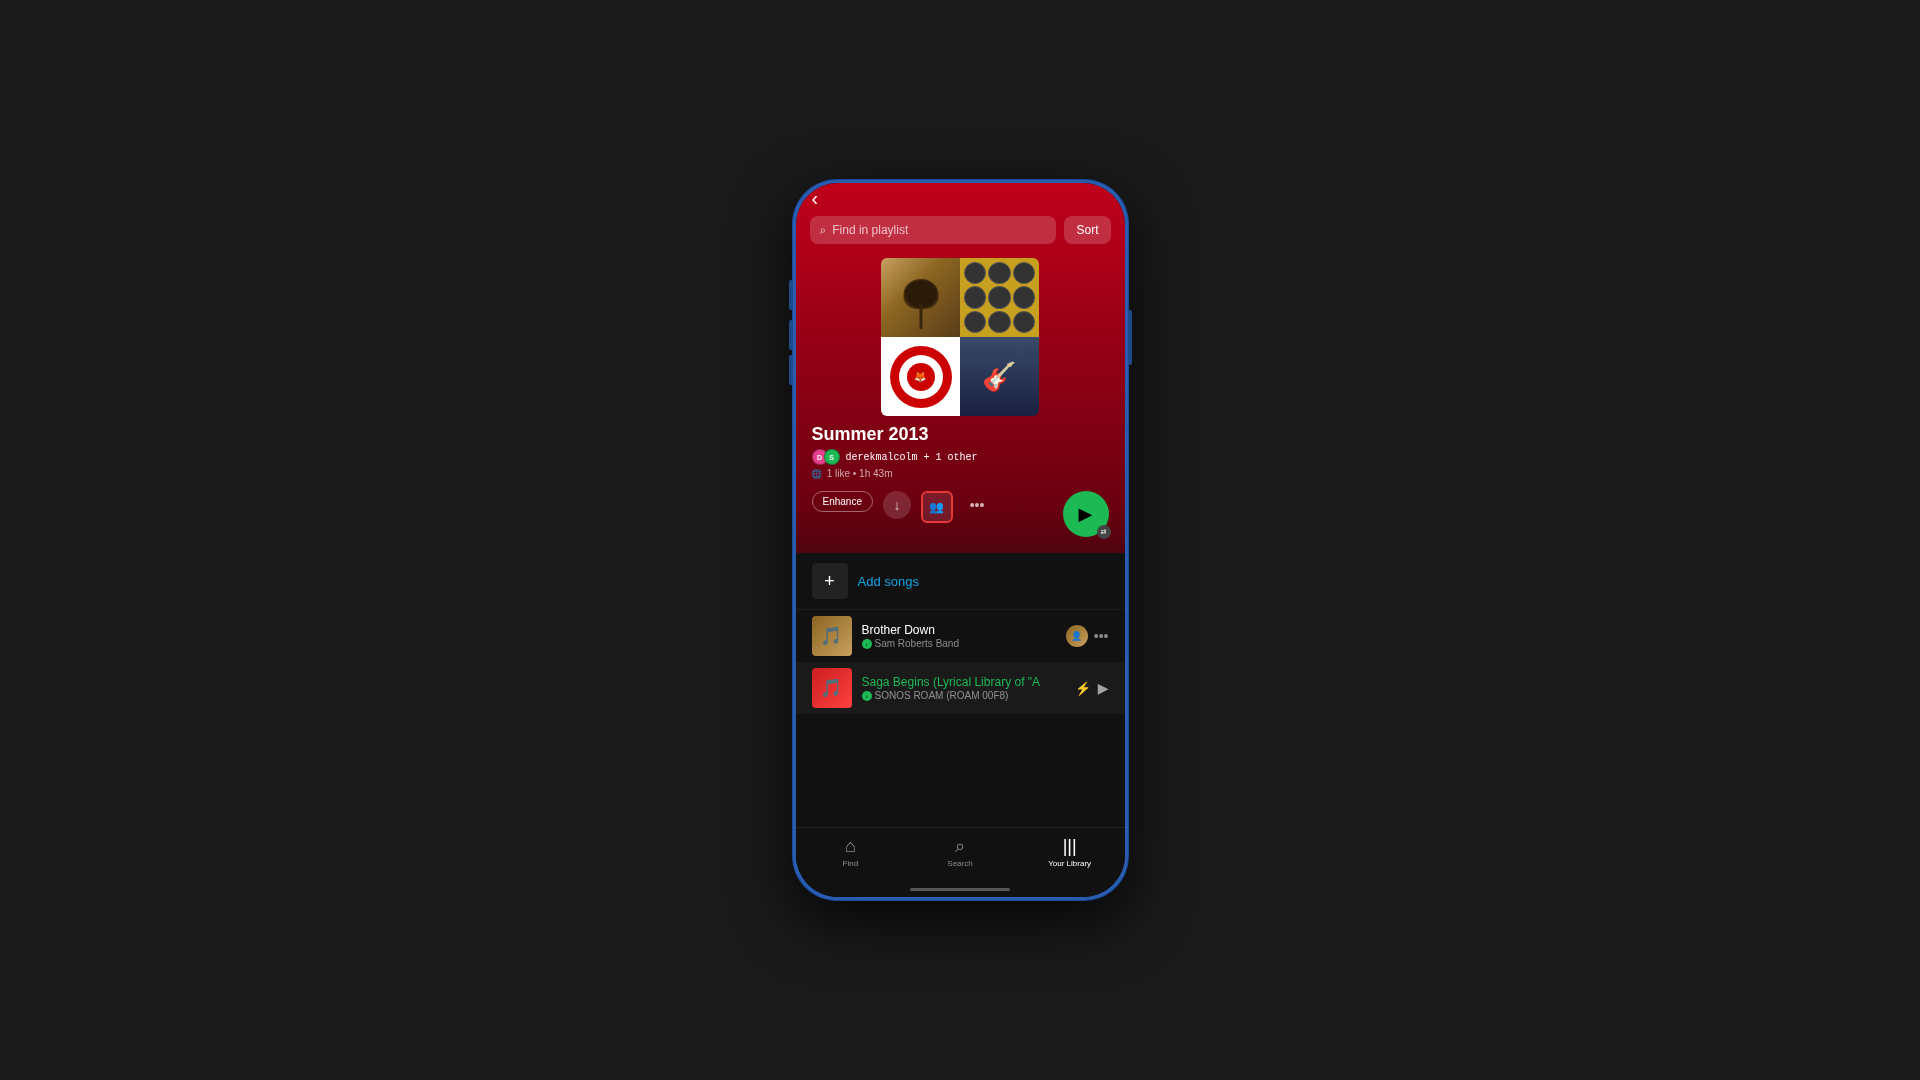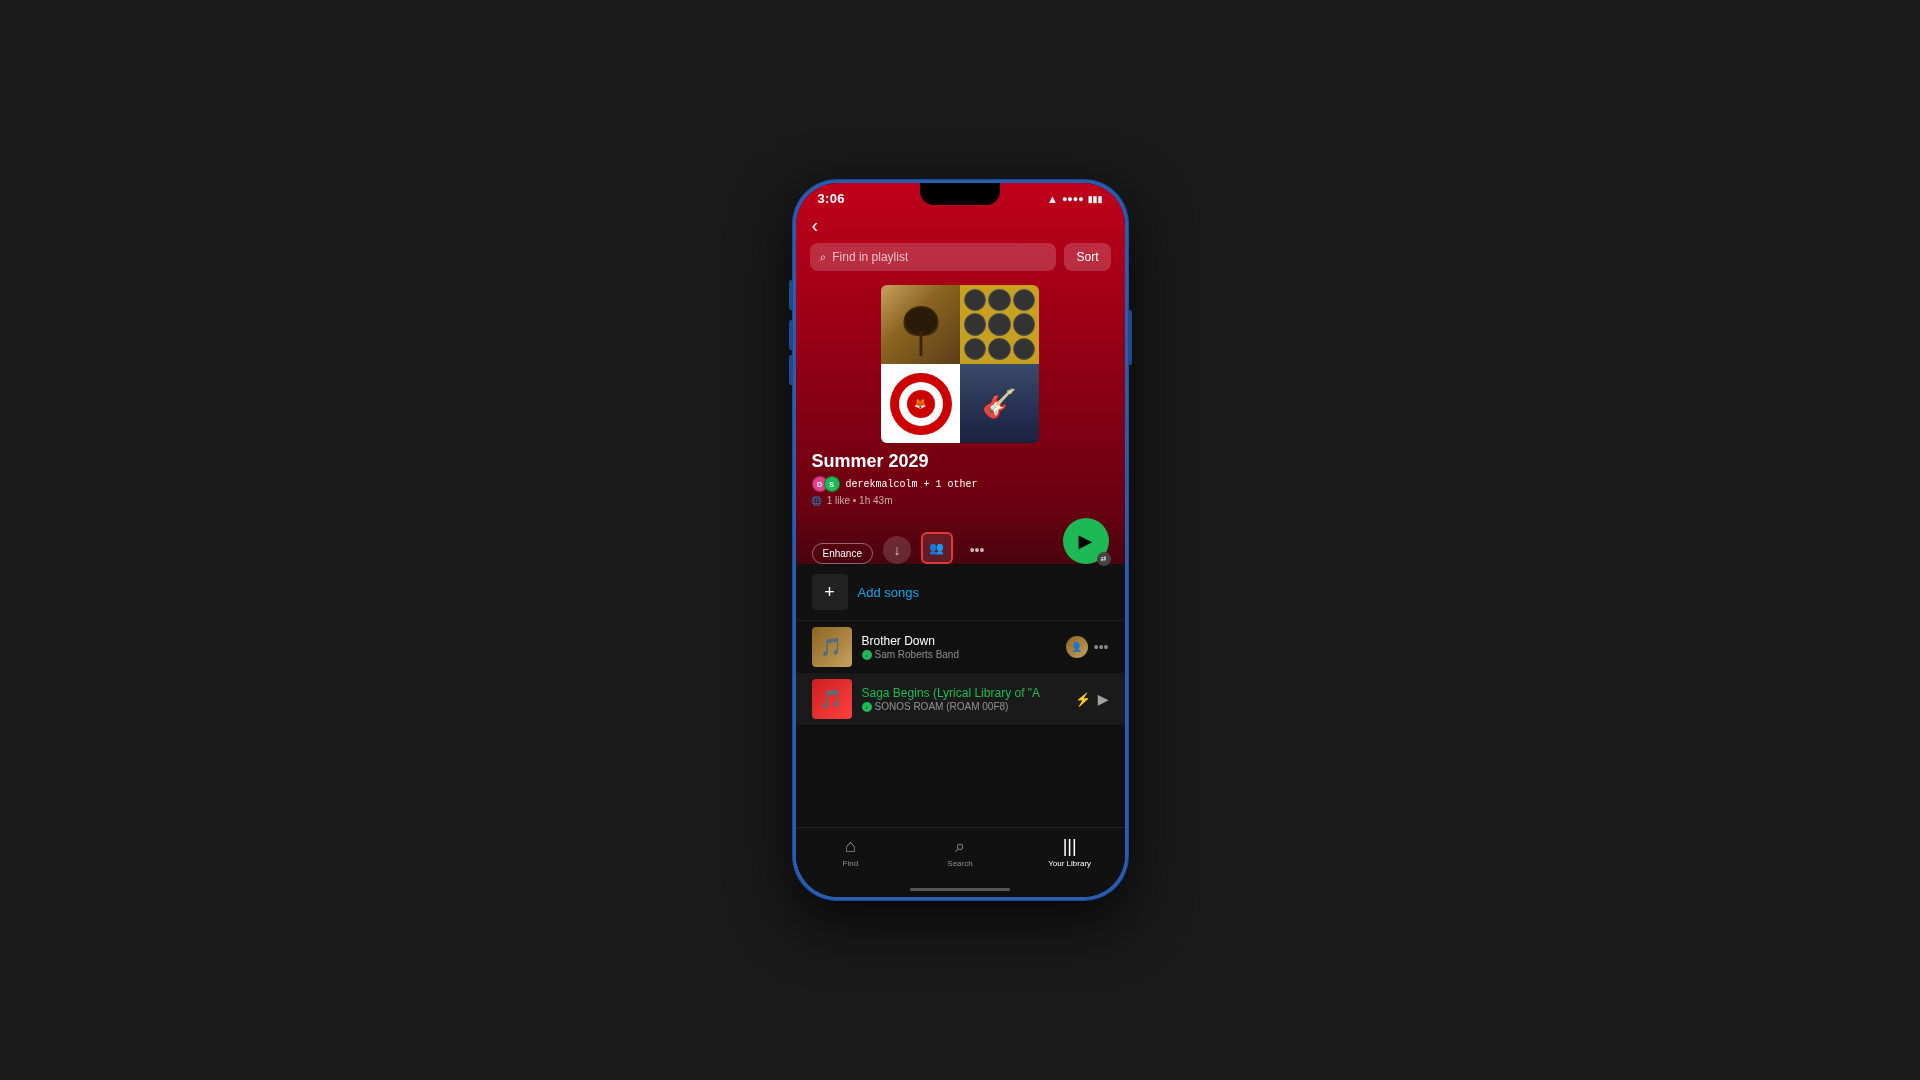--- a/index.html
+++ b/index.html
@@ -332,22 +332,22 @@
       font-size: 10px;
     }
 
     .globe-icon {
       font-size: 9px;
     }
 
     
     .action-row {
       display: flex;
-      align-items: flex-end;
-      padding: 6px 16px 0;
+      align-items: flex-start;
+      padding: 6px 16px 16px;
       gap: 10px;
     }
 
     .enhance-btn {
       background: transparent;
       border: 1px solid rgba(255,255,255,0.4);
       border-radius: 50px;
       color: white;
       font-size: 10px;
       padding: 4px 10px;
@@ -615,29 +615,20 @@
       border-radius: 2px;
     }
   </style>
 </head>
 <body>
 
 <div class="phone-outer">
   <div class="phone-inner">
     <div class="screen">
 
-      <div class="status-bar">
-        <span class="status-time">3:06</span>
-        <div class="notch"></div>
-        <div class="status-icons">
-          <span style="color:white;font-size:11px;">▲</span>
-          <span style="color:white;font-size:9px;">●●●●</span>
-          <span style="color:white;font-size:9px;">▮▮▮</span>
-        </div>
-      </div>
 
       <div class="top-nav">
         <div class="back-btn">‹</div>
       </div>
 
       <div class="search-bar-row">
         <div class="search-input-wrap">
           <span class="search-icon-svg">⌕</span>
           <span class="search-placeholder">Find in playlist</span>
         </div>
@@ -673,21 +664,21 @@
 
           <div class="art-cell art-cell-4">
             <div class="guitar-person">
               <span style="font-size:28px;">🎸</span>
             </div>
           </div>
         </div>
       </div>
 
       <div class="playlist-info">
-        <div class="playlist-title">Summer 2029</div>
+        <div class="playlist-title">Summer 2013</div>
         <div class="playlist-creator">
           <div class="creator-avatars">
             <div class="avatar-circle avatar-d">D</div>
             <div class="avatar-circle avatar-s">S</div>
           </div>
           <span class="creator-name">derekmalcolm + 1 other</span>
         </div>
         <div class="playlist-meta">
           <span class="globe-icon">🌐</span>
           <span>1 like • 1h 43m</span>

